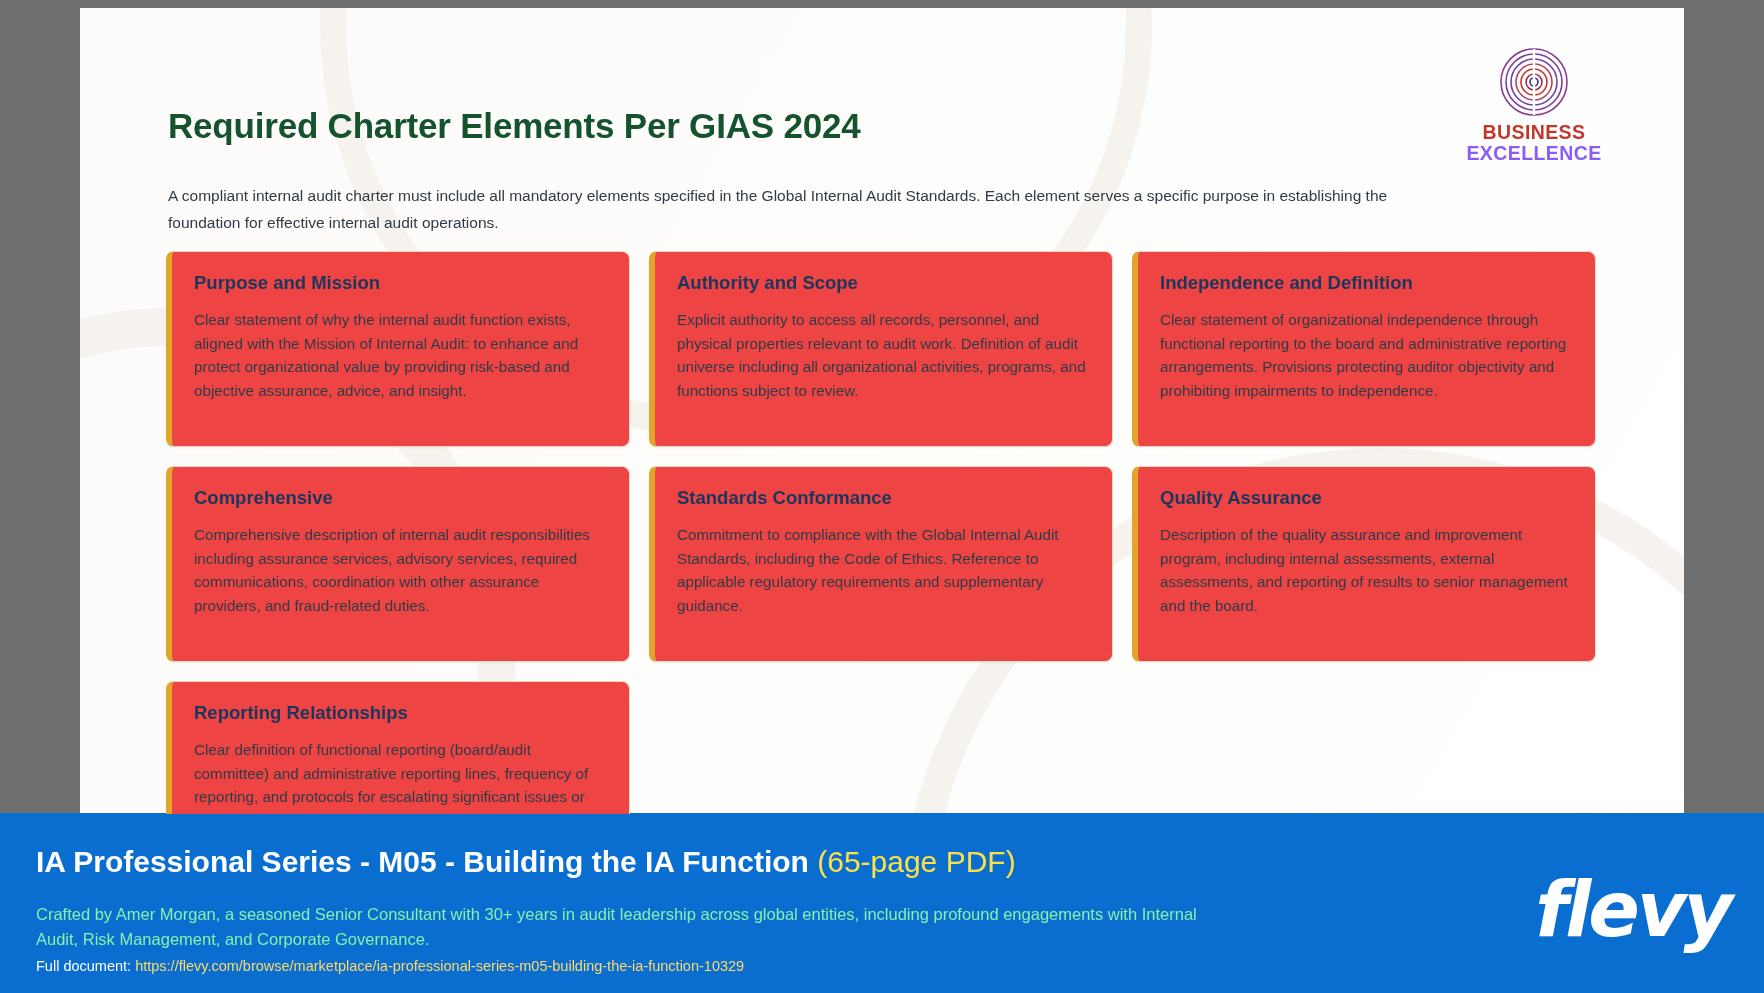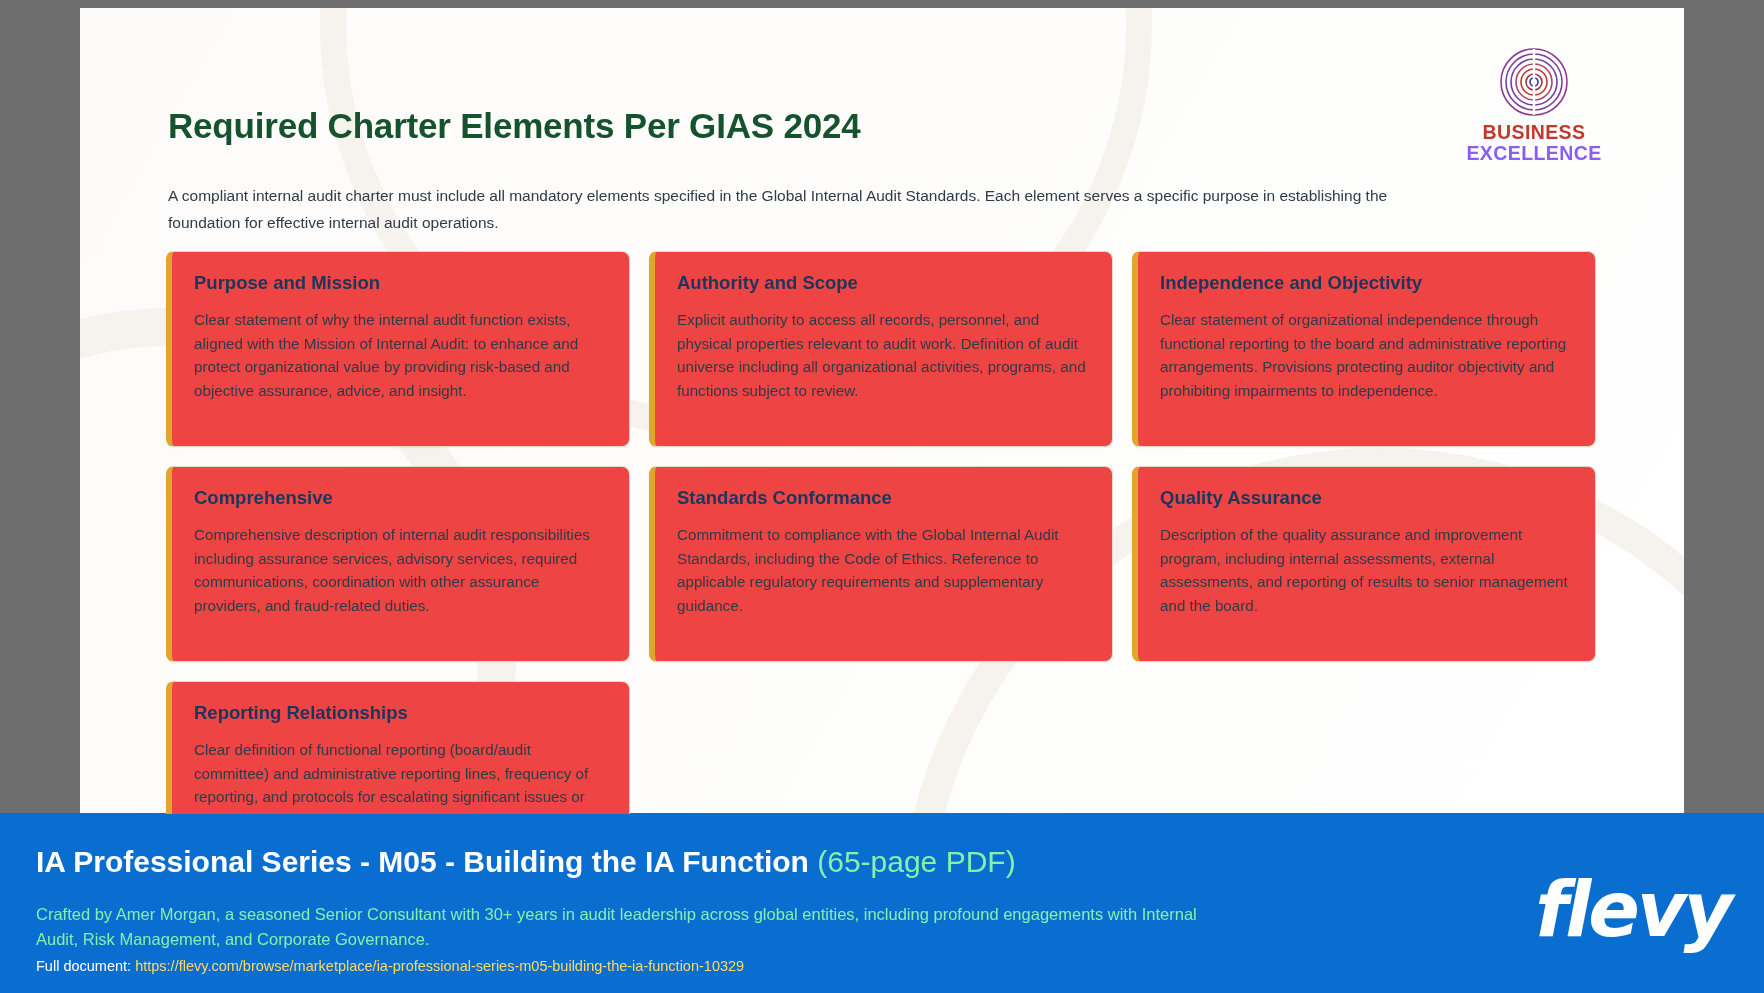--- a/index.html
+++ b/index.html
@@ -150,21 +150,21 @@
   .banner-title {
     position: absolute;
     left: 36px;
     top: 32px;
     font-size: 30px;
     font-weight: bold;
     white-space: nowrap;
   }
   .banner-title .pages {
     font-weight: normal;
-    color: #86efac;
+    color: #fde047;
   }
   .banner-desc {
     position: absolute;
     left: 36px;
     top: 89px;
     width: 1180px;
     font-size: 16.5px;
     line-height: 25px;
     color: #86efac;
   }
@@ -230,21 +230,21 @@
           <div class="card-title">Purpose and Mission</div>
           <div class="card-text">Clear statement of why the internal audit function exists, aligned with the Mission of Internal Audit: to enhance and protect organizational value by providing risk-based and objective assurance, advice, and insight.</div>
         </div>
 
         <div class="card">
           <div class="card-title">Authority and Scope</div>
           <div class="card-text">Explicit authority to access all records, personnel, and physical properties relevant to audit work. Definition of audit universe including all organizational activities, programs, and functions subject to review.</div>
         </div>
 
         <div class="card">
-          <div class="card-title">Independence and Objectivity</div>
+          <div class="card-title">Independence and Definition</div>
           <div class="card-text">Clear statement of organizational independence through functional reporting to the board and administrative reporting arrangements. Provisions protecting auditor objectivity and prohibiting impairments to independence.</div>
         </div>
 
         <div class="card">
           <div class="card-title">Comprehensive</div>
           <div class="card-text">Comprehensive description of internal audit responsibilities including assurance services, advisory services, required communications, coordination with other assurance providers, and fraud-related duties.</div>
         </div>
 
         <div class="card">
           <div class="card-title">Standards Conformance</div>

